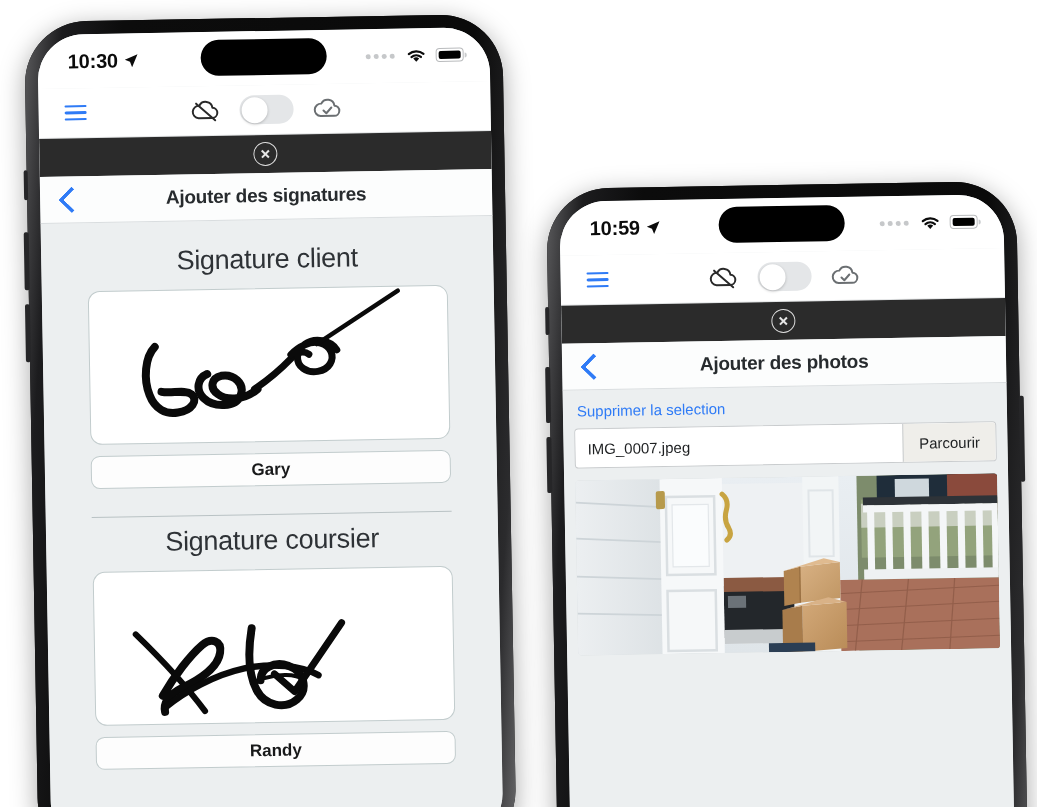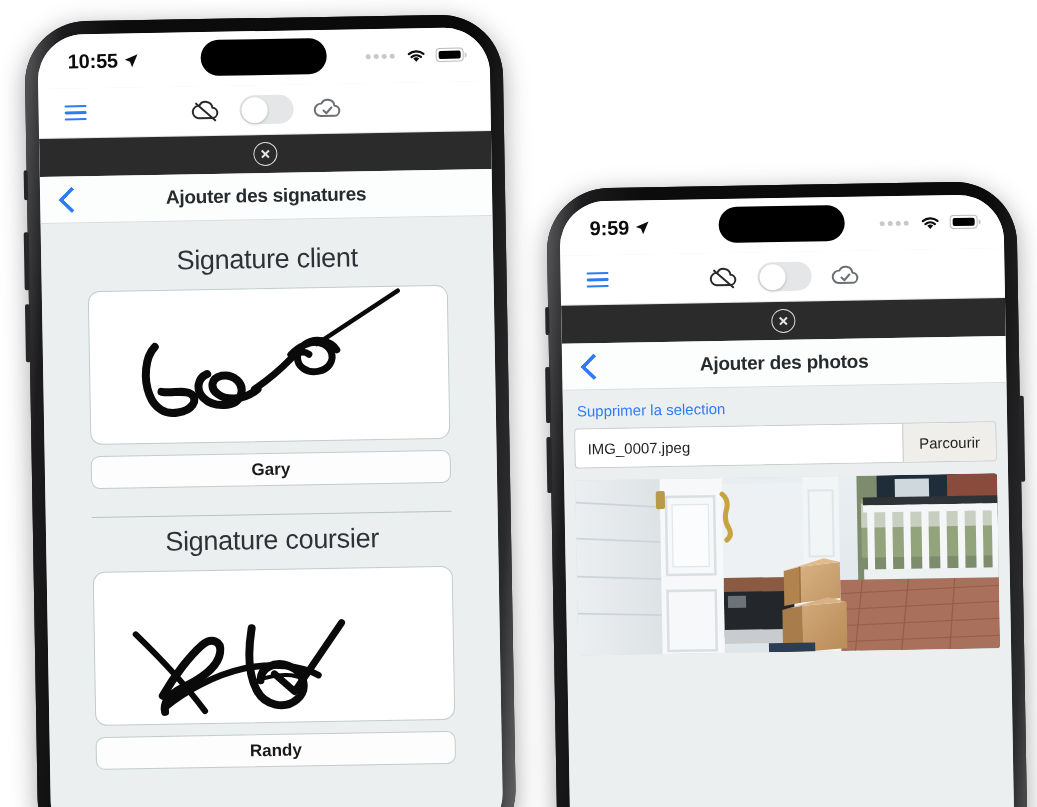--- a/index.html
+++ b/index.html
@@ -354,21 +354,21 @@
 <div class="phone" id="phone-left">
   <div class="bezel-sheen"></div>
   <div class="side-btn" style="left:-3px;top:148px;width:4px;height:30px;"></div>
   <div class="side-btn" style="left:-4px;top:210px;width:5px;height:58px;"></div>
   <div class="side-btn" style="left:-4px;top:282px;width:5px;height:58px;"></div>
 
   <div class="screen">
 
     <div class="statusbar">
       <div class="sb-left">
-        <span>10:55</span>
+        <span>10:30</span>
         <svg width="17" height="17" viewBox="0 0 24 24">
           <path d="M21 3 L3 10.5 L10.2 13.3 L13.1 21 Z" fill="#0b0b0b"></path>
         </svg>
       </div>
       <div class="island"></div>
       <div class="sb-right">
         <span class="dots">
             <i></i>
             <i></i>
             <i></i>
@@ -461,21 +461,21 @@
   <div class="bezel-sheen"></div>
   <div class="side-btn" style="left:-3px;top:118px;width:4px;height:28px;"></div>
   <div class="side-btn" style="left:-4px;top:178px;width:5px;height:56px;"></div>
   <div class="side-btn" style="left:-4px;top:248px;width:5px;height:56px;"></div>
   <div class="side-btn" style="right:-4px;top:215px;width:5px;height:86px;"></div>
 
   <div class="screen">
 
     <div class="statusbar">
       <div class="sb-left">
-        <span>9:59</span>
+        <span>10:59</span>
         <svg width="17" height="17" viewBox="0 0 24 24">
           <path d="M21 3 L3 10.5 L10.2 13.3 L13.1 21 Z" fill="#0b0b0b"></path>
         </svg>
       </div>
       <div class="island"></div>
       <div class="sb-right">
         <span class="dots">
             <i></i>
             <i></i>
             <i></i>

